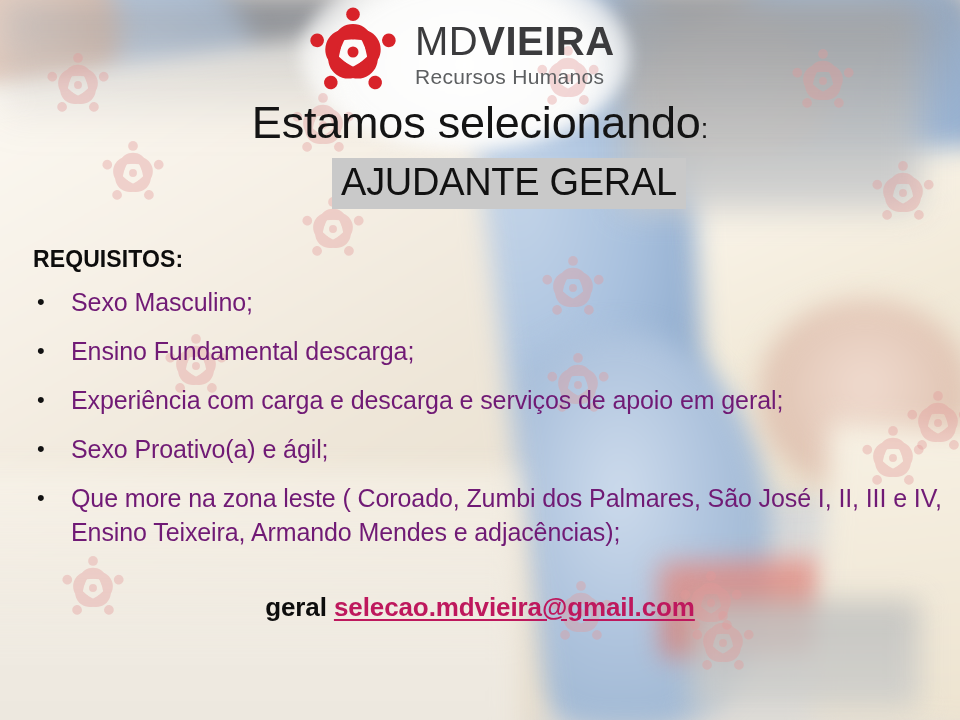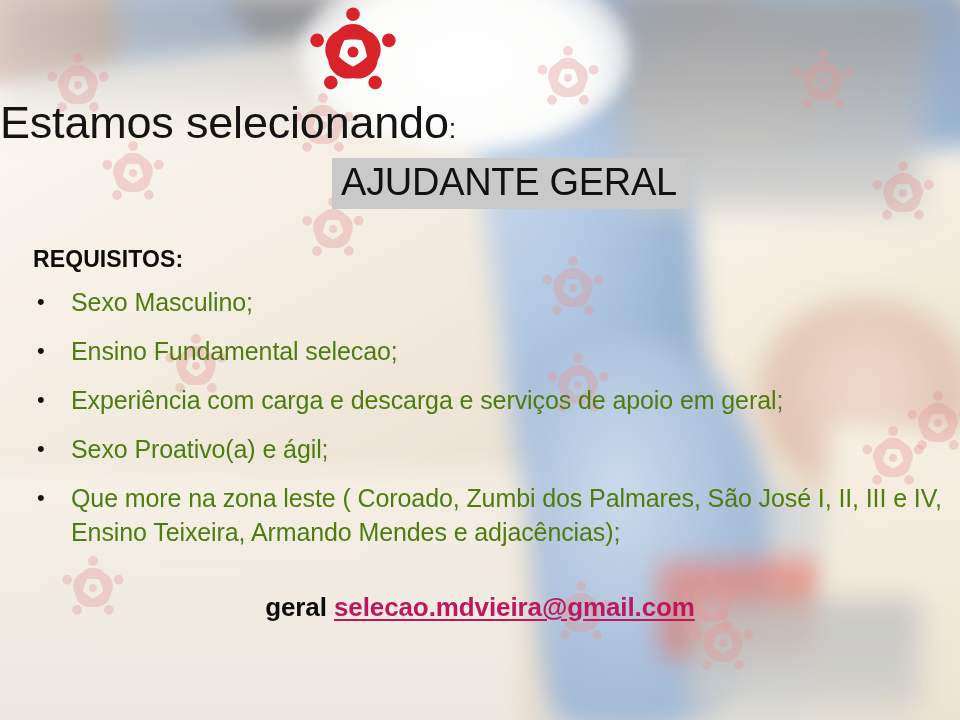--- a/index.html
+++ b/index.html
@@ -77,34 +77,34 @@
   .content{position:absolute;inset:0;}
 
   .logo-block{position:absolute;left:305px;top:6px;display:flex;align-items:center;gap:14px;}
   .logo-mark{width:96px;height:92px;flex:none;}
   .logo-text{line-height:1;padding-top:4px;}
   .logo-name{font-size:40px;letter-spacing:.5px;color:#3b3b3d;white-space:nowrap;}
   .logo-name .md{font-weight:400;}
   .logo-name .vieira{font-weight:700;}
   .logo-sub{font-size:21px;color:#5d5f61;letter-spacing:.3px;margin-top:5px;white-space:nowrap;}
 
-  .headline{position:absolute;left:0;top:97px;width:960px;text-align:left;}
+  .headline{position:absolute;left:0;top:97px;width:960px;text-align:center;}
   .headline .h-main{font-size:45px;font-weight:300;color:#141414;letter-spacing:-.2px;}
   .headline .h-colon{font-size:27px;font-weight:300;color:#141414;}
 
   .role-wrap{position:absolute;left:0;top:158px;width:960px;text-align:center;padding-left:29px;}
   .role{display:inline-block;background:#c9c9c9;padding:3px 9px 5px 9px;
         font-size:38px;font-weight:400;color:#111;letter-spacing:-.3px;}
 
   .req-title{position:absolute;left:33px;top:246px;font-size:23px;font-weight:700;color:#0d0d0d;letter-spacing:.1px;}
 
   .bullets{position:absolute;left:33px;top:285px;width:915px;}
   .bullet{display:flex;align-items:flex-start;margin-bottom:15px;}
   .bullet .dot{width:34px;flex:none;font-size:22px;line-height:34px;color:#111;text-align:left;padding-left:4px;}
-  .bullet .btext{font-size:25px;line-height:34px;color:#4d7c0f;letter-spacing:-.1px;}
+  .bullet .btext{font-size:25px;line-height:34px;color:#701a75;letter-spacing:-.1px;}
 
   .footer{position:absolute;left:0;top:588px;width:960px;text-align:center;}
   .foot-line{font-size:26px;font-weight:700;color:#0d0d0d;line-height:39px;letter-spacing:-.1px;}
   .mail{color:#be185d;text-decoration:underline;text-underline-offset:3px;font-weight:700;}
 </style>
 </head>
 <body>
 
 <div id="poster">
 
@@ -588,39 +588,43 @@
               <path d="M50 19.5 c-9 0-16.5 5.2-19.6 12.6 l-4.2 9.8 a5.6 5.6 0 0 0 10.3 4.4 l3.8-8.9 a11.6 11.6 0 0 1 19.4 0 l3.8 8.9 a5.6 5.6 0 0 0 10.3-4.4 l-4.2-9.8 C66.5 24.7 59 19.5 50 19.5 z"></path>
             </g>
             <g transform="rotate(288 50 50)">
               <circle cx="50" cy="9" r="7.4"></circle>
               <path d="M50 19.5 c-9 0-16.5 5.2-19.6 12.6 l-4.2 9.8 a5.6 5.6 0 0 0 10.3 4.4 l3.8-8.9 a11.6 11.6 0 0 1 19.4 0 l3.8 8.9 a5.6 5.6 0 0 0 10.3-4.4 l-4.2-9.8 C66.5 24.7 59 19.5 50 19.5 z"></path>
             </g>
             <circle cx="50" cy="50" r="6"></circle>
           </g>
         </svg>
       </span>
+      <span class="logo-text">
+        <div class="logo-name"><span class="md">MD</span><span class="vieira">VIEIRA</span></div>
+        <div class="logo-sub">Recursos Humanos</div>
+      </span>
     </div>
 
     <div class="headline">
       <span class="h-main">Estamos selecionando</span><span class="h-colon">:</span>
     </div>
 
     <div class="role-wrap">
       <span class="role">AJUDANTE GERAL</span>
     </div>
 
     <div class="req-title">REQUISITOS:</div>
     <div class="bullets" id="bullets">
         <div class="bullet">
           <span class="dot">•</span>
           <span class="btext">Sexo Masculino;</span>
         </div>
         <div class="bullet">
           <span class="dot">•</span>
-          <span class="btext">Ensino Fundamental selecao;</span>
+          <span class="btext">Ensino Fundamental descarga;</span>
         </div>
         <div class="bullet">
           <span class="dot">•</span>
           <span class="btext">Experiência com carga e descarga e serviços de apoio em geral;</span>
         </div>
         <div class="bullet">
           <span class="dot">•</span>
           <span class="btext">Sexo Proativo(a) e ágil;</span>
         </div>
         <div class="bullet">

